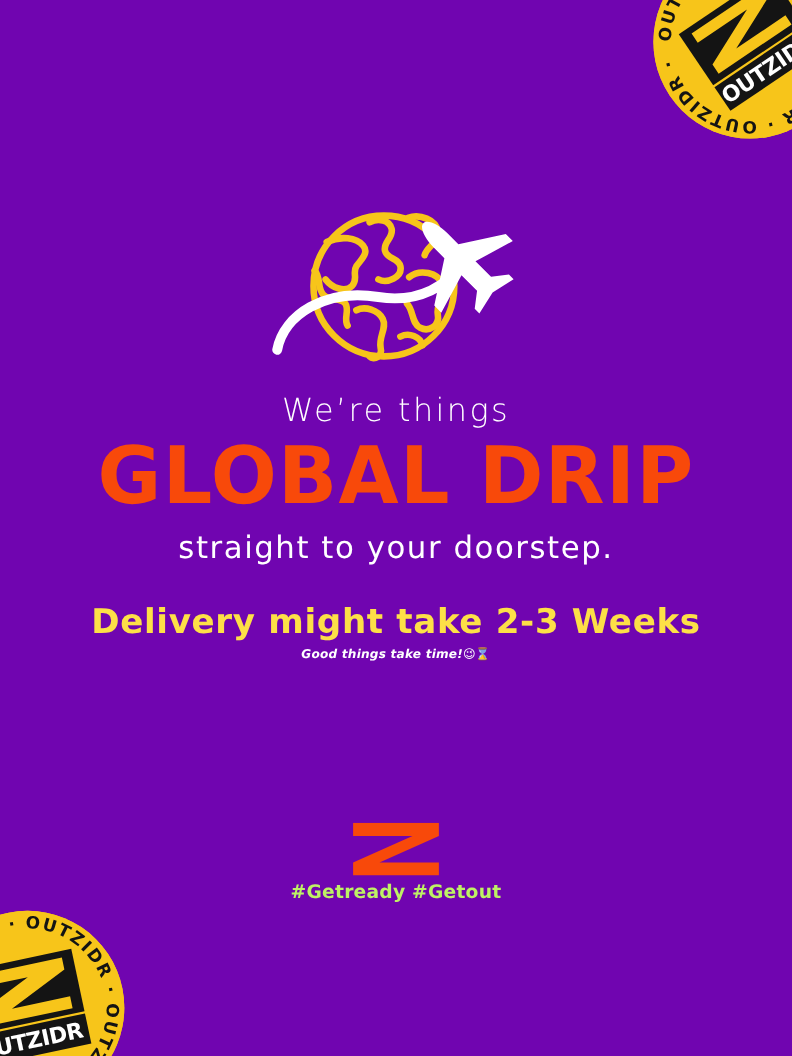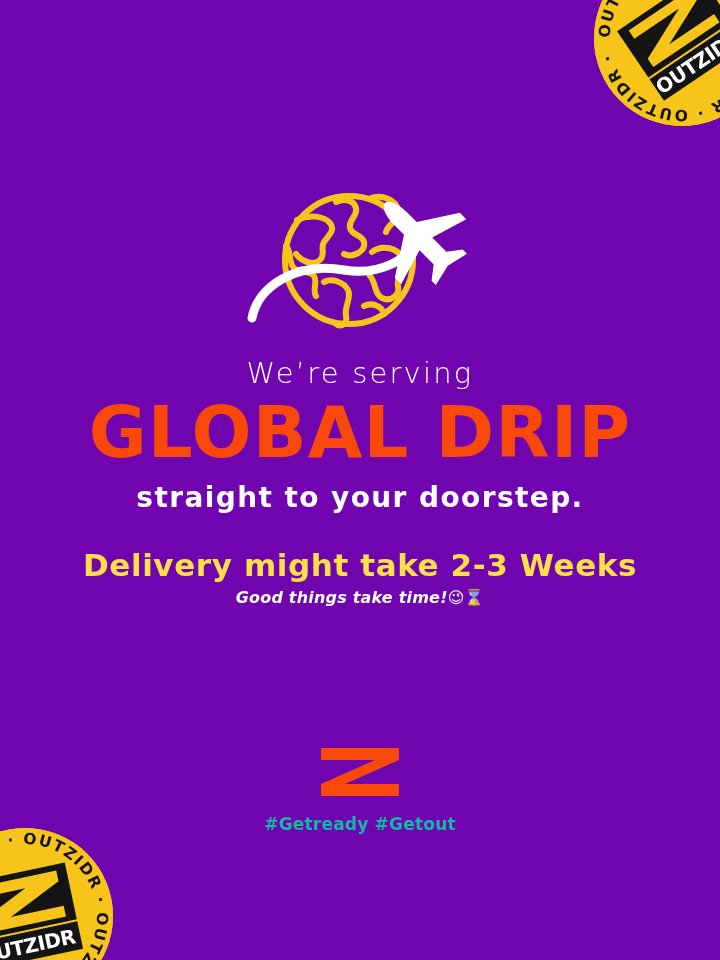--- a/index.html
+++ b/index.html
@@ -101,21 +101,21 @@
     color: #F8490A;
     letter-spacing: 1px;
     line-height: 1.02;
     margin-top: 6px;
     transform: scaleX(1.14) scaleY(1.16);
     transform-origin: center top;
   }
   .subline {
     font-family: "DejaVu Sans", sans-serif;
     font-size: 28px;
-    font-weight: 700;
+    font-weight: 400;
     color: #ffffff;
     letter-spacing: 1.4px;
     line-height: 1.1;
     margin-top: 24px;
   }
 
   .delivery {
     position: absolute;
     left: 0;
     top: 548px;
@@ -128,21 +128,21 @@
     letter-spacing: 0.6px;
     line-height: 1.1;
   }
   .tagline {
     position: absolute;
     left: 0;
     top: 588px;
     width: 720px;
     text-align: center;
     font-family: "DejaVu Sans", sans-serif;
-    font-size: 16px;
+    font-size: 11px;
     font-weight: bold;
     font-style: italic;
     color: #ffffff;
     letter-spacing: 0.2px;
     line-height: 1.3;
   }
   .tagline .emoji {
     font-style: normal;
     font-weight: normal;
     letter-spacing: 0;
@@ -160,25 +160,24 @@
     display: inline-block;
     width: 82px;
     height: 48px;
   }
   .z-mark svg {
     display: block;
     width: 82px;
     height: 48px;
   }
   .hashtags {
-    margin-top: 14px;
     font-family: "DejaVu Sans", sans-serif;
     font-size: 17px;
     font-weight: bold;
-    color: #14b8a6;
+    color: #bef264;
     letter-spacing: 0.2px;
   }
 </style>
 </head>
 <body>
 
 <div class="poster">
 
   <div class="badge badge-tr">
     <svg class="badge-svg" viewBox="0 0 176 176">
@@ -215,21 +214,21 @@
 
       <path d="M12,140 C18,108 56,84 104,92 C140,98 168,82 186,56" fill="none" stroke="#FFFFFF" stroke-width="9" stroke-linecap="round"></path>
 
       <g fill="#FFFFFF" transform="translate(176,56) rotate(-45)">
         <path d="M0,-44 C5,-44 9,-34 9,-22 L9,-8 L46,16 L46,25 L9,14 L9,34 L22,44 L22,50 L0,45 L-22,50 L-22,44 L-9,34 L-9,14 L-46,25 L-46,16 L-9,-8 L-9,-22 C-9,-34 -5,-44 0,-44 Z"></path>
       </g>
     </svg>
   </div>
 
   <div class="copy">
-    <div class="eyebrow">We’re serving</div>
+    <div class="eyebrow">We’re things</div>
     <div class="headline">GLOBAL DRIP</div>
     <div class="subline">straight to your doorstep.</div>
   </div>
 
   <div class="delivery">Delivery might take 2-3 Weeks</div>
 
   <div class="tagline">
     <span>Good things take time!</span><span class="emoji">😉⌛</span>
   </div>
 

